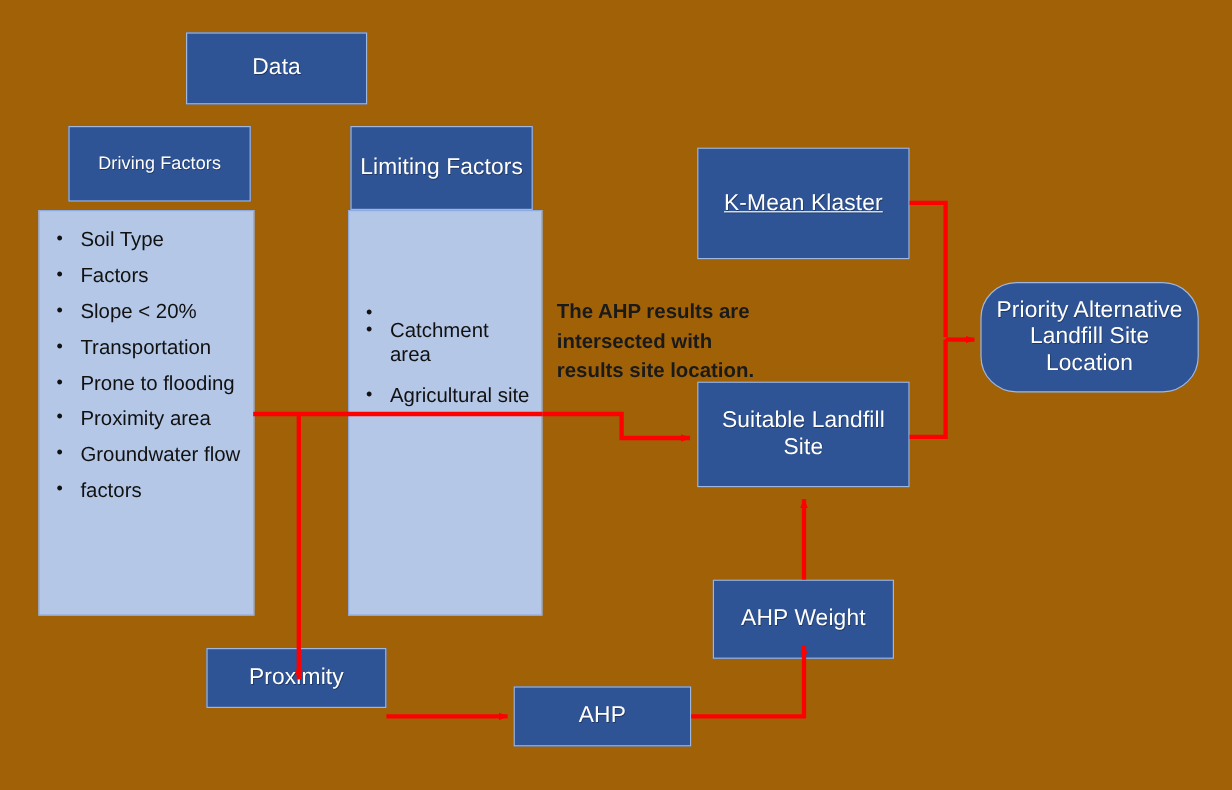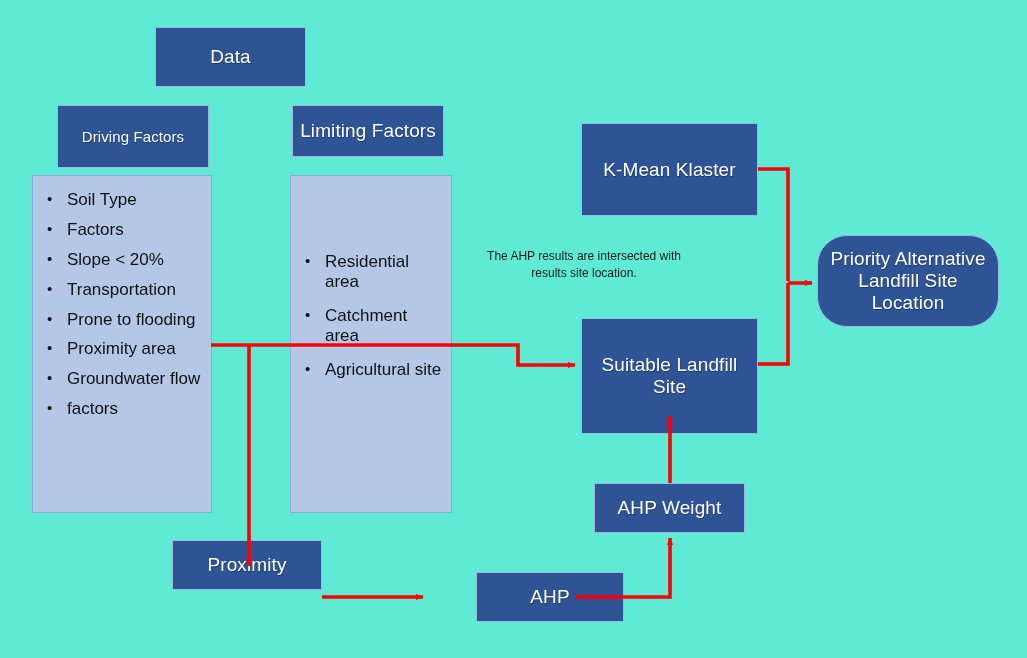--- a/index.html
+++ b/index.html
@@ -8,21 +8,21 @@
     padding: 0;
     background: #ffffff;
   }
   body {
     font-family: "Liberation Sans", sans-serif;
   }
   #canvas {
     position: relative;
     width: 1027px;
     height: 658px;
-    background: #5eead4;
+    background: #a16207;
     overflow: hidden;
   }
   
   .node {
     position: absolute;
     box-sizing: border-box;
     display: flex;
     align-items: center;
     justify-content: center;
     text-align: center;
@@ -74,25 +74,24 @@
     padding: 76px 6px 0 8px;
     font-size: 17px;
   }
   #limiting-list li {
     margin-bottom: 14px;
   }
   
   #annotation {
     position: absolute;
     color: #1a1a1a;
-    font-size: 12px;
-    font-weight: 400;
+    font-size: 17px;
+    font-weight: 700;
     line-height: 1.45;
     z-index: 4;
-    text-align: center;
   }
   
   #wires {
     position: absolute;
     left: 0;
     top: 0;
     width: 1027px;
     height: 658px;
     z-index: 5;
     pointer-events: none;
@@ -145,67 +144,67 @@
   </svg>
 
   <div class="node" style="left:155px; top:27px; width:151px; height:60px; font-size:19px;">
     <span>Data</span>
   </div>
 
   <div class="node" style="left:57px; top:105px; width:152px; height:63px; font-size:15px;">
     <span>Driving Factors</span>
   </div>
 
-  <div class="node" style="left:292px; top:105px; width:152px; height:52px; font-size:19px;">
+  <div class="node" style="left:292px; top:105px; width:152px; height:70px; font-size:19px;">
     <span>Limiting Factors</span>
   </div>
 
   <div class="panel" style="left:32px; top:175px; width:180px; height:338px;">
     <ul id="driving-list">
       <li><span class="bullet">•</span><span>Soil Type</span></li>
       <li><span class="bullet">•</span><span>Factors</span></li>
       <li><span class="bullet">•</span><span>Slope &lt; 20%</span></li>
       <li><span class="bullet">•</span><span>Transportation</span></li>
       <li><span class="bullet">•</span><span>Prone to flooding</span></li>
       <li><span class="bullet">•</span><span>Proximity area</span></li>
       <li><span class="bullet">•</span><span>Groundwater flow</span></li>
       <li><span class="bullet">•</span><span>factors</span></li>
     </ul>
   </div>
 
   <div class="panel" style="left:290px; top:175px; width:162px; height:338px;">
     <ul id="limiting-list">
-      <li><span class="bullet">•</span><span>Residential area</span></li>
+      <li><span class="bullet">•</span></li>
       <li><span class="bullet">•</span><span>Catchment area</span></li>
       <li><span class="bullet">•</span><span>Agricultural site</span></li>
     </ul>
   </div>
 
   <div id="annotation" style="left:464px; top:248px; width:240px;">
     <div>The AHP results are intersected with</div>
     <div>results site location.</div>
   </div>
 
-  <div class="node" style="left:581px; top:123px; width:177px; height:93px; font-size:19px;">
+  <div class="node" style="left:581px; top:123px; width:177px; height:93px; font-size:19px;text-decoration:underline;">
     <span>K-Mean Klaster</span>
   </div>
 
   <div class="node" style="left:817px; top:235px; width:182px; height:92px; font-size:19px; padding:0 8px;border-radius:30px;">
     <span>Priority Alternative Landfill Site Location</span>
   </div>
 
-  <div class="node" style="left:581px; top:318px; width:177px; height:116px; font-size:19px; padding:0 8px;">
+  <div class="node" style="left:581px; top:318px; width:177px; height:88px; font-size:19px; padding:0 8px;">
     <span>Suitable Landfill Site</span>
   </div>
 
-  <div class="node" style="left:594px; top:483px; width:151px; height:50px; font-size:19px;">
+  <div class="node" style="left:594px; top:483px; width:151px; height:66px; font-size:19px;">
     <span>AHP Weight</span>
   </div>
 
   <div class="node" style="left:172px; top:540px; width:150px; height:50px; font-size:19px;">
     <span>Proximity</span>
   </div>
 
-  <div class="node" style="left:428px; top:572px; width:148px; height:50px; font-size:19px;margin-left:48px;">
+  <div class="node" style="left:428px; top:572px; width:148px; height:50px; font-size:19px;">
     <span>AHP</span>
   </div>
 
 </div>
 
 </body></html>

